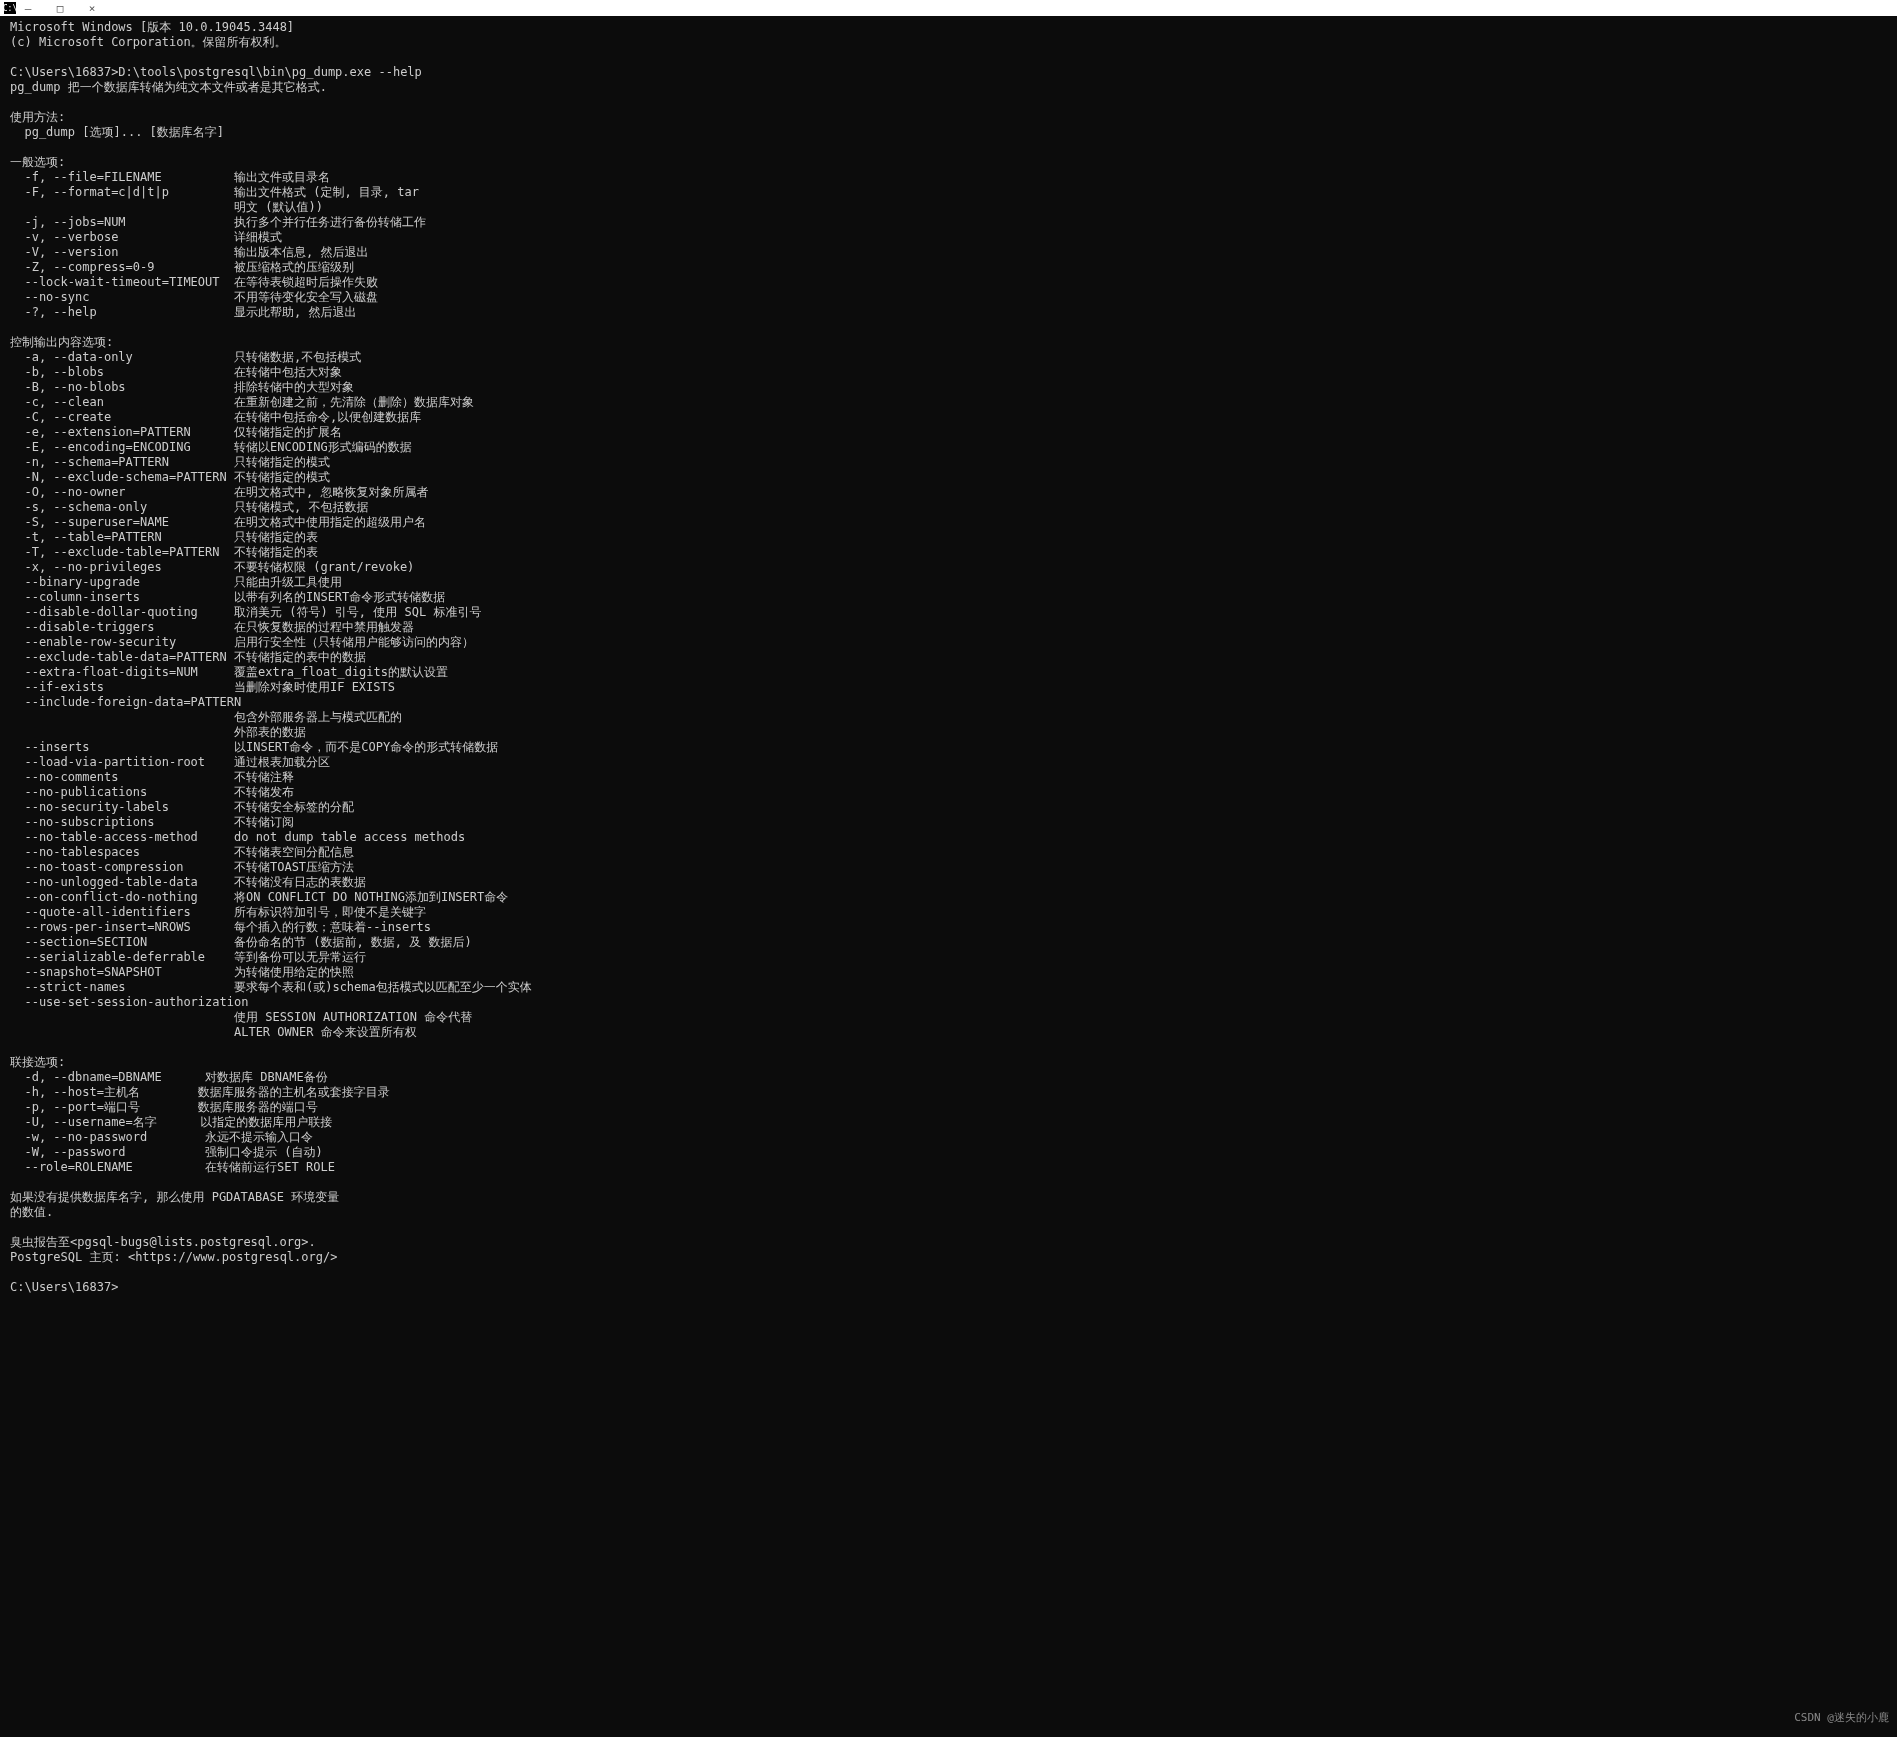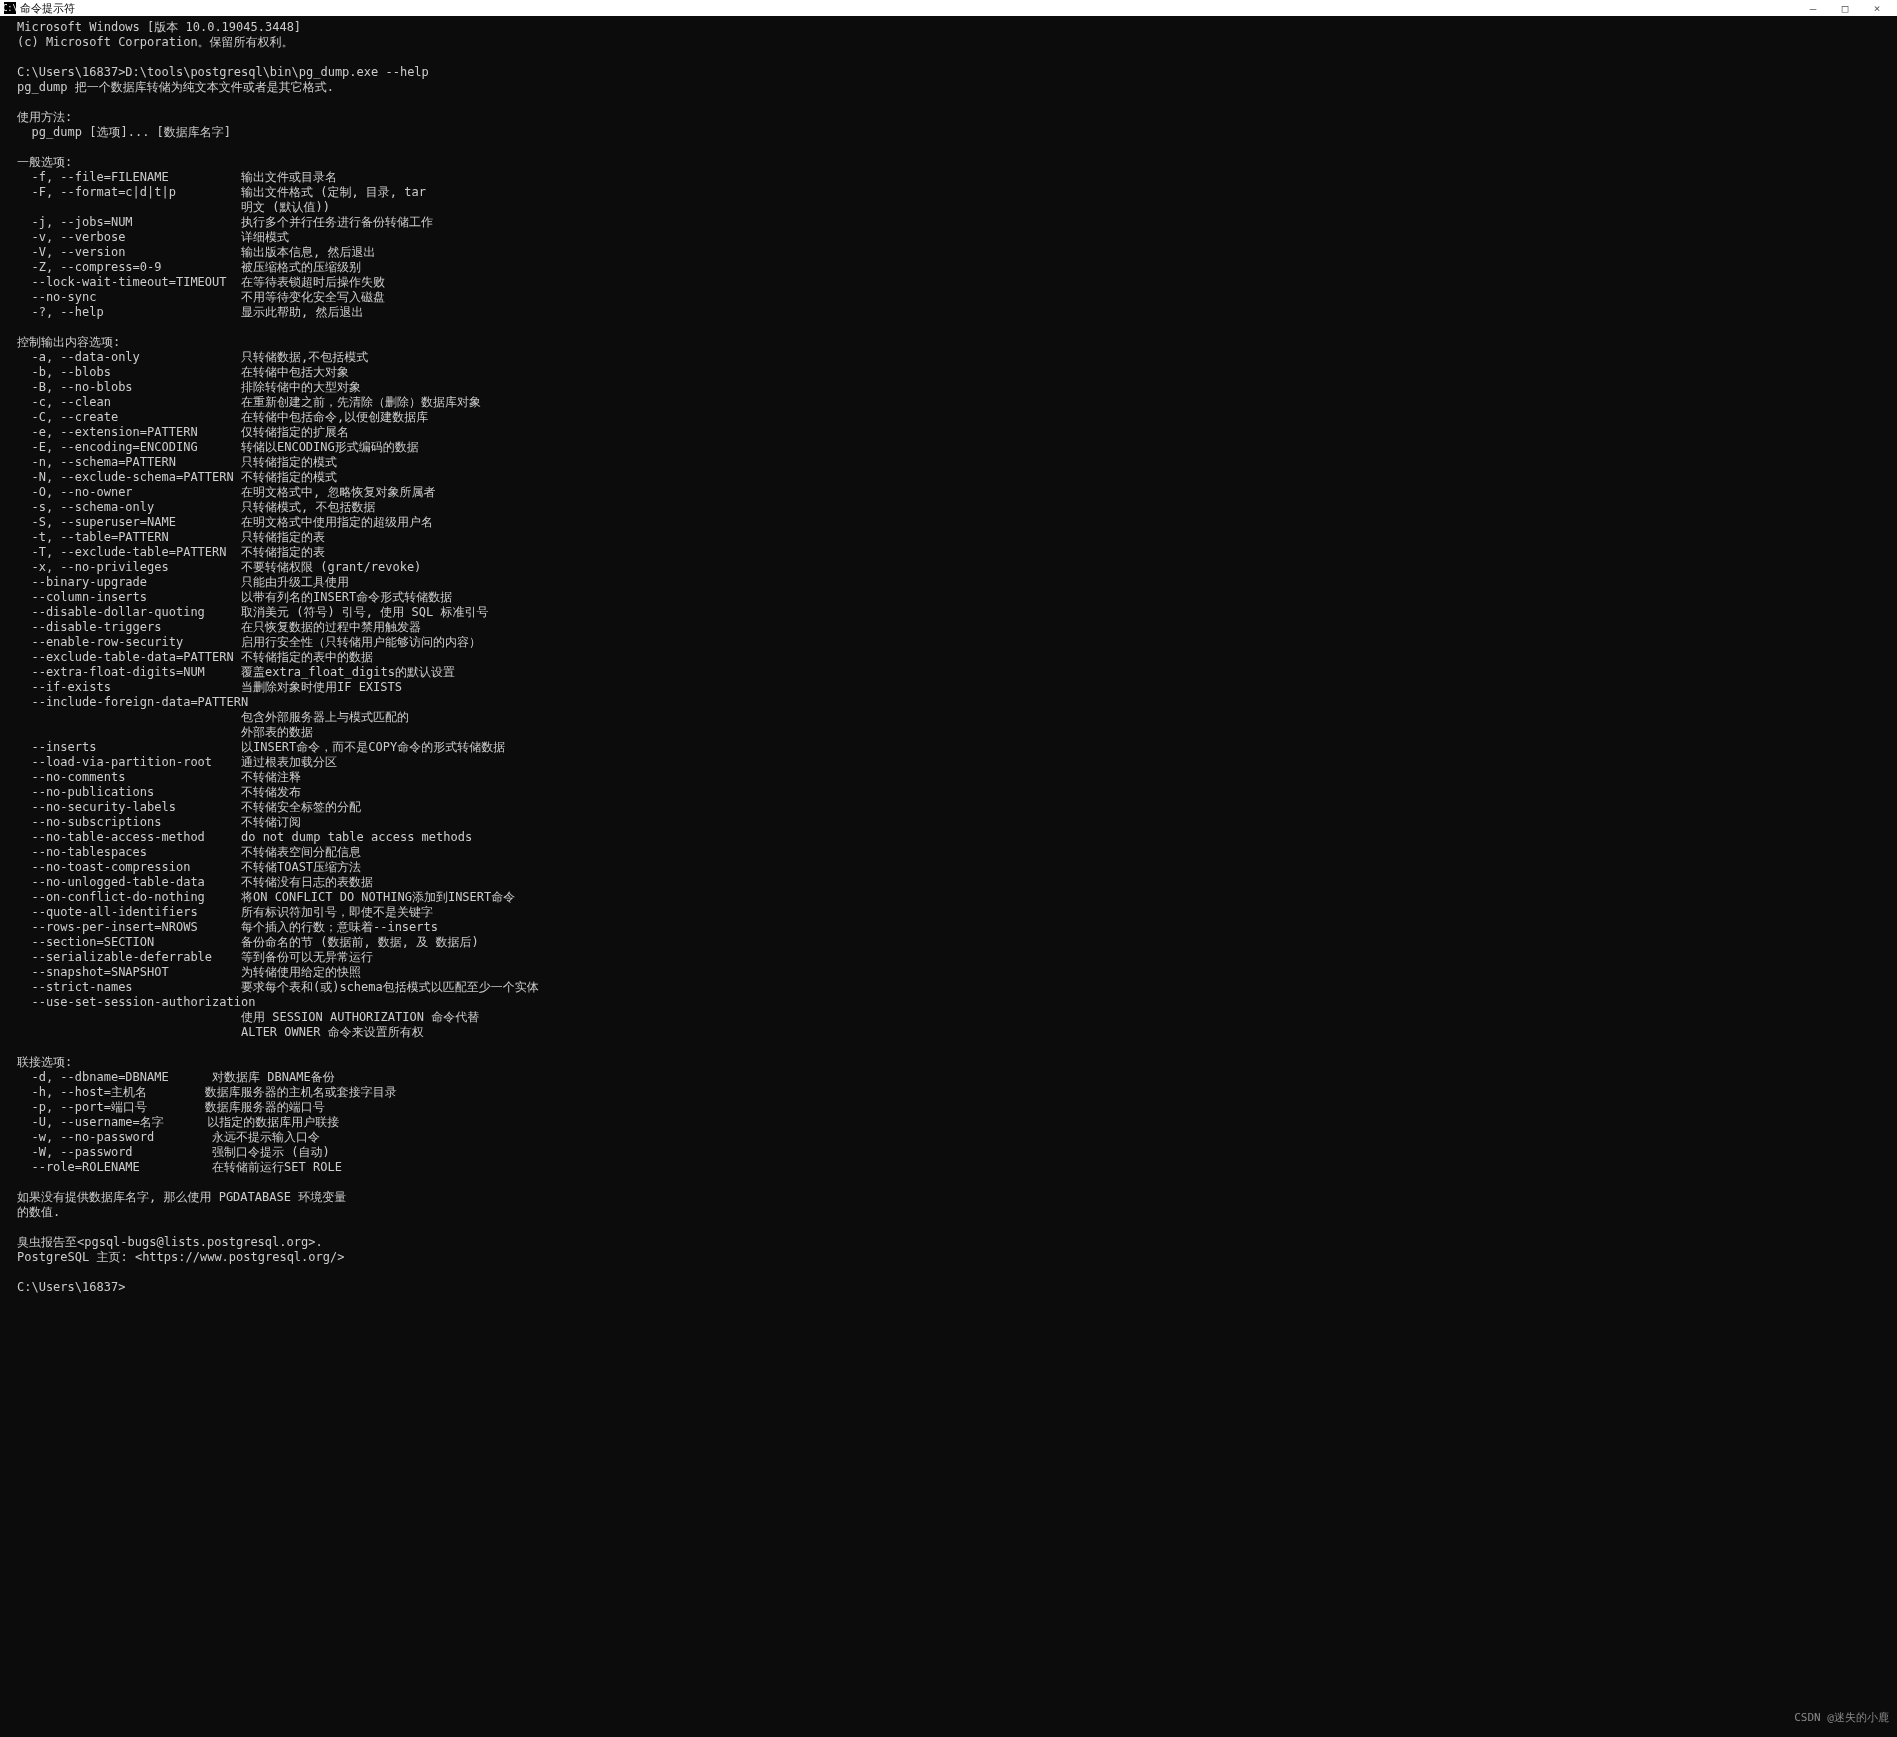--- a/index.html
+++ b/index.html
@@ -33,40 +33,39 @@
     .title-text { flex: 1; }
     .window-controls { display: flex; gap: 16px; padding-right: 8px; }
     .window-control {
       width: 16px;
       text-align: center;
       cursor: pointer;
       color: #555;
     }
     .terminal {
       background: #0c0c0c;
-      padding: 4px 15px;
+      padding: 4px 8px;
       white-space: pre;
       line-height: 1.25;
       font-size: 12px;
     }
     .line { padding: 0 2px; }
     .watermark {
       position: fixed;
       right: 8px;
       bottom: 12px;
       color: #888;
       font-size: 11px;
     }
   </style>
 </head>
 <body>
 
 <div class="title-bar">
   <span class="title-bar-icon">C:\</span>
-  <span class="title-text">命令提示符</span>
   <div class="window-controls">
     <span class="window-control">—</span>
     <span class="window-control">□</span>
     <span class="window-control">×</span>
   </div>
 </div>
 
 <div class="terminal" id="terminal"><div class="line">Microsoft Windows [版本 10.0.19045.3448]</div><div class="line">(c) Microsoft Corporation。保留所有权利。</div><div class="line"> </div><div class="line">C:\Users\16837&gt;D:\tools\postgresql\bin\pg_dump.exe --help</div><div class="line">pg_dump 把一个数据库转储为纯文本文件或者是其它格式.</div><div class="line"> </div><div class="line">使用方法:</div><div class="line">  pg_dump [选项]... [数据库名字]</div><div class="line"> </div><div class="line">一般选项:</div><div class="line">  -f, --file=FILENAME          输出文件或目录名</div><div class="line">  -F, --format=c|d|t|p         输出文件格式 (定制, 目录, tar</div><div class="line">                               明文 (默认值))</div><div class="line">  -j, --jobs=NUM               执行多个并行任务进行备份转储工作</div><div class="line">  -v, --verbose                详细模式</div><div class="line">  -V, --version                输出版本信息, 然后退出</div><div class="line">  -Z, --compress=0-9           被压缩格式的压缩级别</div><div class="line">  --lock-wait-timeout=TIMEOUT  在等待表锁超时后操作失败</div><div class="line">  --no-sync                    不用等待变化安全写入磁盘</div><div class="line">  -?, --help                   显示此帮助, 然后退出</div><div class="line"> </div><div class="line">控制输出内容选项:</div><div class="line">  -a, --data-only              只转储数据,不包括模式</div><div class="line">  -b, --blobs                  在转储中包括大对象</div><div class="line">  -B, --no-blobs               排除转储中的大型对象</div><div class="line">  -c, --clean                  在重新创建之前，先清除（删除）数据库对象</div><div class="line">  -C, --create                 在转储中包括命令,以便创建数据库</div><div class="line">  -e, --extension=PATTERN      仅转储指定的扩展名</div><div class="line">  -E, --encoding=ENCODING      转储以ENCODING形式编码的数据</div><div class="line">  -n, --schema=PATTERN         只转储指定的模式</div><div class="line">  -N, --exclude-schema=PATTERN 不转储指定的模式</div><div class="line">  -O, --no-owner               在明文格式中, 忽略恢复对象所属者</div><div class="line">  -s, --schema-only            只转储模式, 不包括数据</div><div class="line">  -S, --superuser=NAME         在明文格式中使用指定的超级用户名</div><div class="line">  -t, --table=PATTERN          只转储指定的表</div><div class="line">  -T, --exclude-table=PATTERN  不转储指定的表</div><div class="line">  -x, --no-privileges          不要转储权限 (grant/revoke)</div><div class="line">  --binary-upgrade             只能由升级工具使用</div><div class="line">  --column-inserts             以带有列名的INSERT命令形式转储数据</div><div class="line">  --disable-dollar-quoting     取消美元 (符号) 引号, 使用 SQL 标准引号</div><div class="line">  --disable-triggers           在只恢复数据的过程中禁用触发器</div><div class="line">  --enable-row-security        启用行安全性（只转储用户能够访问的内容）</div><div class="line">  --exclude-table-data=PATTERN 不转储指定的表中的数据</div><div class="line">  --extra-float-digits=NUM     覆盖extra_float_digits的默认设置</div><div class="line">  --if-exists                  当删除对象时使用IF EXISTS</div><div class="line">  --include-foreign-data=PATTERN</div><div class="line">                               包含外部服务器上与模式匹配的</div><div class="line">                               外部表的数据</div><div class="line">  --inserts                    以INSERT命令，而不是COPY命令的形式转储数据</div><div class="line">  --load-via-partition-root    通过根表加载分区</div><div class="line">  --no-comments                不转储注释</div><div class="line">  --no-publications            不转储发布</div><div class="line">  --no-security-labels         不转储安全标签的分配</div><div class="line">  --no-subscriptions           不转储订阅</div><div class="line">  --no-table-access-method     do not dump table access methods</div><div class="line">  --no-tablespaces             不转储表空间分配信息</div><div class="line">  --no-toast-compression       不转储TOAST压缩方法</div><div class="line">  --no-unlogged-table-data     不转储没有日志的表数据</div><div class="line">  --on-conflict-do-nothing     将ON CONFLICT DO NOTHING添加到INSERT命令</div><div class="line">  --quote-all-identifiers      所有标识符加引号，即使不是关键字</div><div class="line">  --rows-per-insert=NROWS      每个插入的行数；意味着--inserts</div><div class="line">  --section=SECTION            备份命名的节 (数据前, 数据, 及 数据后)</div><div class="line">  --serializable-deferrable    等到备份可以无异常运行</div><div class="line">  --snapshot=SNAPSHOT          为转储使用给定的快照</div><div class="line">  --strict-names               要求每个表和(或)schema包括模式以匹配至少一个实体</div><div class="line">  --use-set-session-authorization</div><div class="line">                               使用 SESSION AUTHORIZATION 命令代替</div><div class="line">                               ALTER OWNER 命令来设置所有权</div><div class="line"> </div><div class="line">联接选项:</div><div class="line">  -d, --dbname=DBNAME      对数据库 DBNAME备份</div><div class="line">  -h, --host=主机名        数据库服务器的主机名或套接字目录</div><div class="line">  -p, --port=端口号        数据库服务器的端口号</div><div class="line">  -U, --username=名字      以指定的数据库用户联接</div><div class="line">  -w, --no-password        永远不提示输入口令</div><div class="line">  -W, --password           强制口令提示 (自动)</div><div class="line">  --role=ROLENAME          在转储前运行SET ROLE</div><div class="line"> </div><div class="line">如果没有提供数据库名字, 那么使用 PGDATABASE 环境变量</div><div class="line">的数值.</div><div class="line"> </div><div class="line">臭虫报告至&lt;pgsql-bugs@lists.postgresql.org&gt;.</div><div class="line">PostgreSQL 主页: &lt;https://www.postgresql.org/&gt;</div><div class="line"> </div><div class="line">C:\Users\16837&gt;</div></div>
 
 <div class="watermark">CSDN @迷失的小鹿</div>

